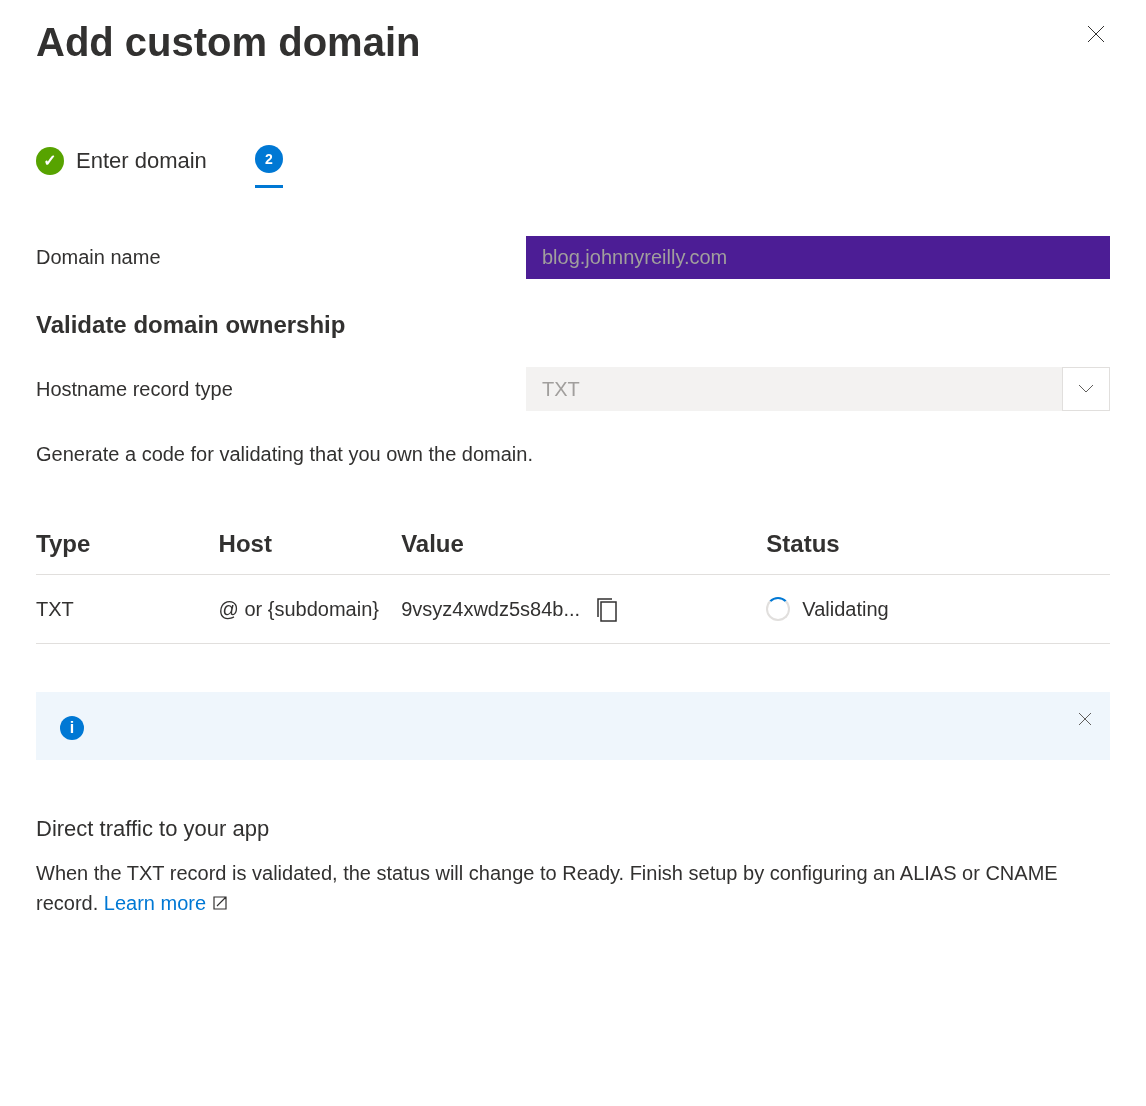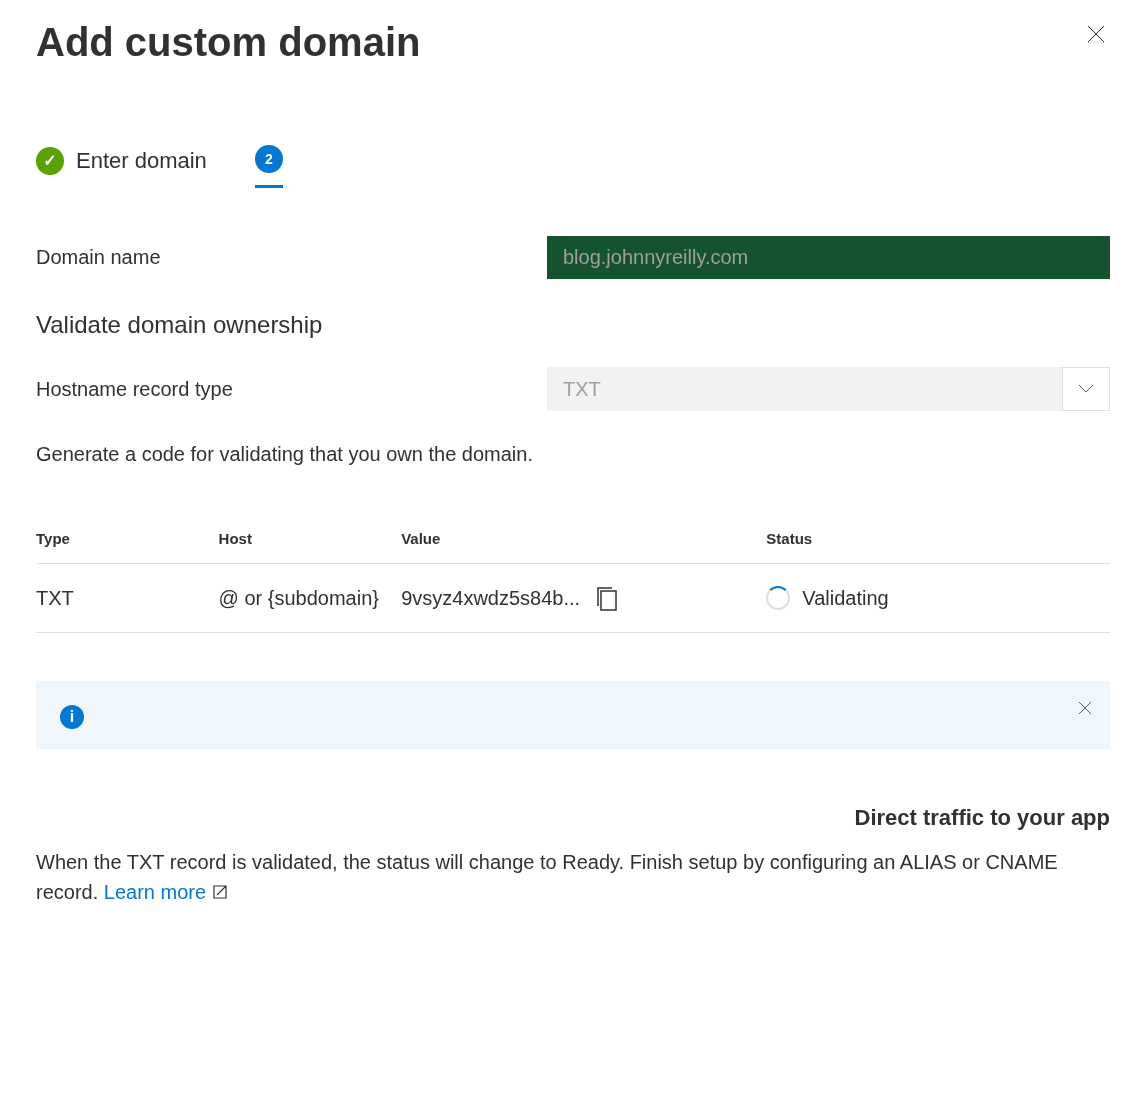--- a/index.html
+++ b/index.html
@@ -66,38 +66,37 @@
     .step-icon.current {
       background: #0078d4;
     }
     .checkmark {
       font-size: 16px;
     }
     .form-row {
       display: flex;
       align-items: center;
       margin-bottom: 32px;
-      gap: 21px;
     }
     .form-label {
       width: 490px;
       font-size: 20px;
       color: #323130;
     }
     .form-input {
       flex: 1;
       padding: 10px 16px;
       font-size: 20px;
       background: #f3f2f1;
       border: none;
       color: #605e5c;
       font-family: inherit;
     }
     .form-input:disabled {
-      background: #14532d;
+      background: #4c1d95;
       color: #a19f9d;
     }
     .form-select {
       flex: 1;
       display: flex;
       align-items: center;
       background: #f3f2f1;
       border: none;
       padding: 0;
     }
@@ -112,37 +111,37 @@
       height: 44px;
       background: #ffffff;
       border: 1px solid #e1dfdd;
       display: flex;
       align-items: center;
       justify-content: center;
       color: #605e5c;
     }
     .section-heading {
       font-size: 24px;
-      font-weight: 400;
+      font-weight: 700;
       color: #323130;
       margin-bottom: 28px;
     }
     .section-desc {
       font-size: 20px;
       color: #323130;
       margin-bottom: 48px;
     }
     table {
       width: 100%;
       border-collapse: collapse;
       margin-bottom: 48px;
     }
     th {
       text-align: left;
-      font-size: 15px;
+      font-size: 24px;
       font-weight: 600;
       padding: 16px 12px 16px 0;
       border-bottom: 1px solid #e1dfdd;
       color: #323130;
     }
     td {
       font-size: 20px;
       padding: 20px 12px 20px 0;
       border-bottom: 1px solid #e1dfdd;
       color: #323130;
@@ -206,24 +205,23 @@
     .info-close {
       position: absolute;
       top: 18px;
       right: 18px;
       cursor: pointer;
       font-size: 18px;
       color: #605e5c;
     }
     .traffic-section-title {
       font-size: 22px;
-      font-weight: 700;
+      font-weight: 400;
       margin-bottom: 16px;
       color: #323130;
-      text-align: right;
     }
     .traffic-desc {
       font-size: 20px;
       color: #323130;
       line-height: 1.5;
     }
     .learn-link {
       color: #0078d4;
       text-decoration: none;
       display: inline-flex;

